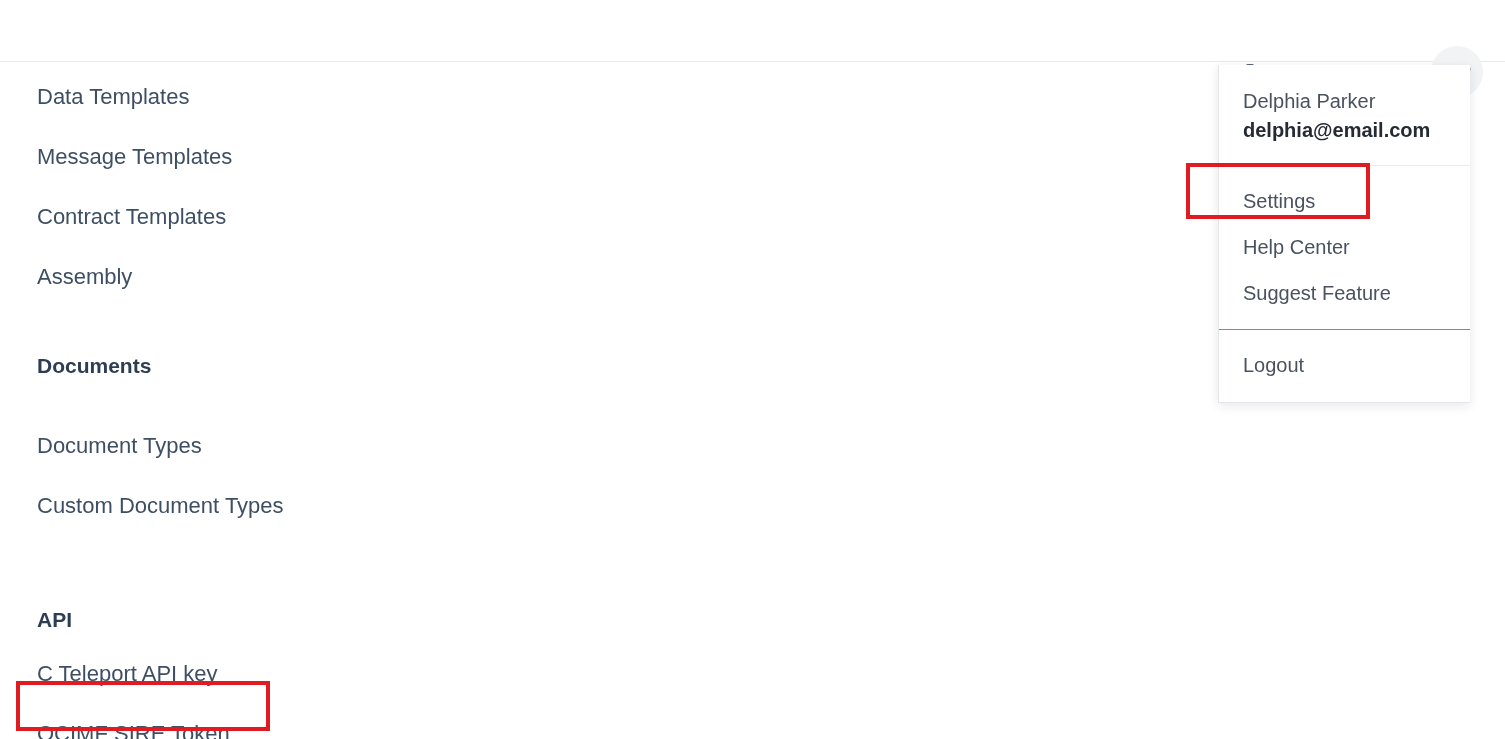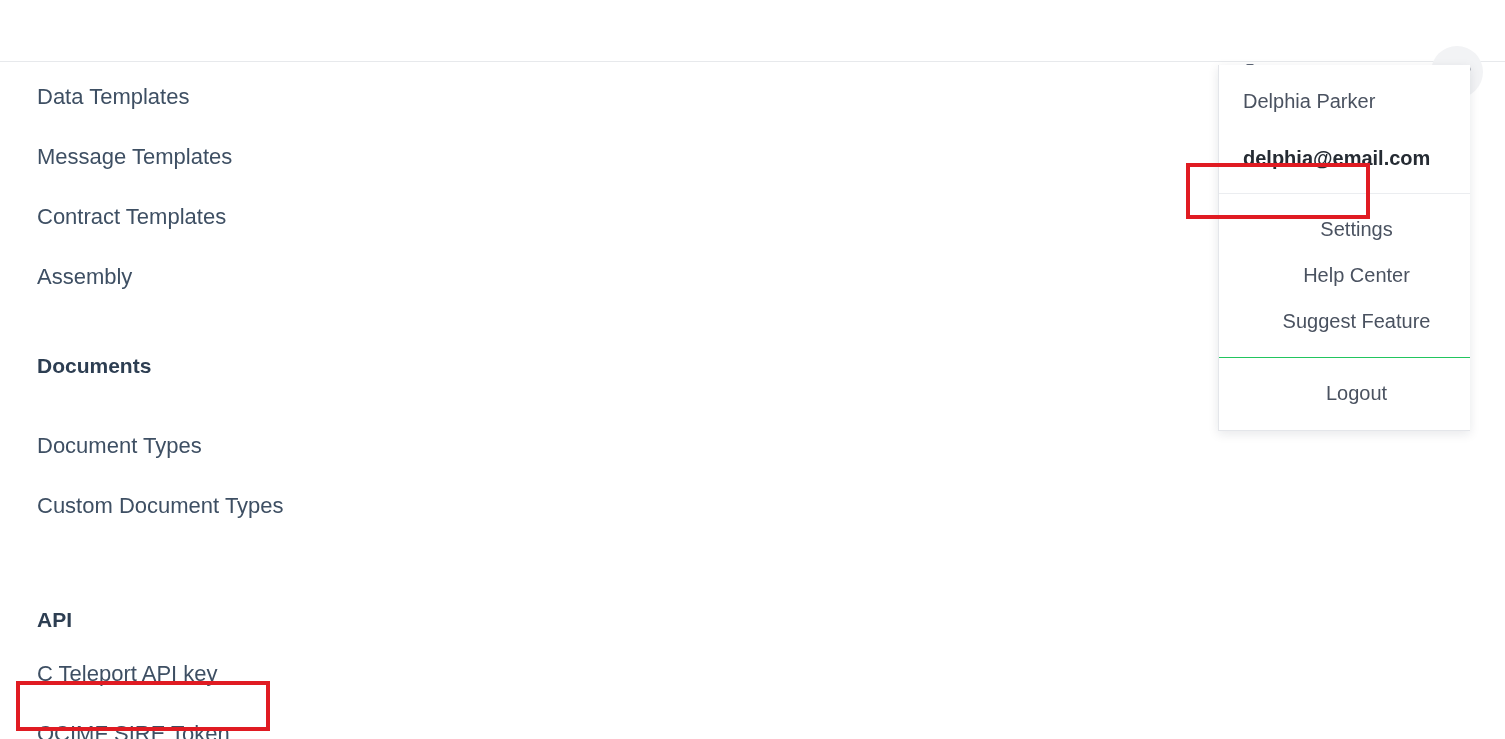--- a/index.html
+++ b/index.html
@@ -120,34 +120,32 @@
     color: #4a5260;
     line-height: 1.45;
     white-space: nowrap;
   }
   .dd-user-email {
     font-size: 20px;
     font-weight: bold;
     color: #252b33;
     line-height: 1.45;
     white-space: nowrap;
-    margin-top: 28px;
   }
 
   .dd-group { padding: 12px 0 13px 0; }
   .dd-group.divided { border-top: 1px solid #22c55e; }
 
   .dd-item {
     font-size: 20px;
     color: #4a5260;
     padding: 11px 0 11px 24px;
     line-height: 1.2;
     white-space: nowrap;
     cursor: pointer;
-    text-align: center;
   }
 
   
   .redbox {
     position: absolute;
     border: 4px solid #e01b22;
     background: transparent;
     pointer-events: none;
   }
   #redbox-settings { left: 1186px; top: 163px; width: 184px; height: 56px; }

